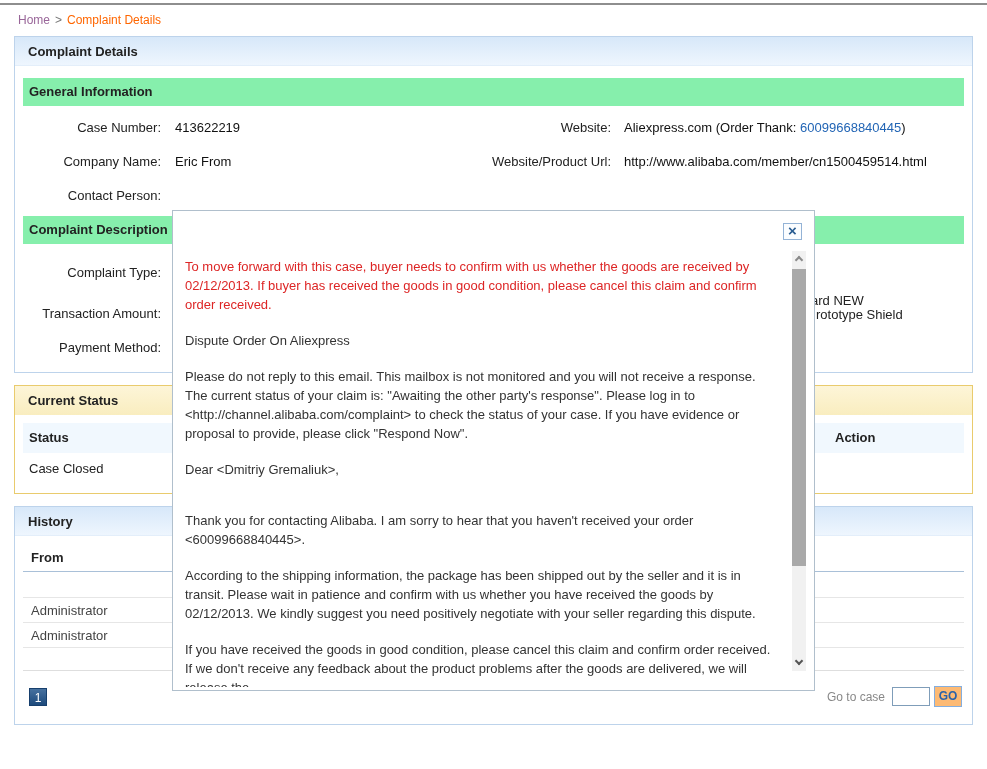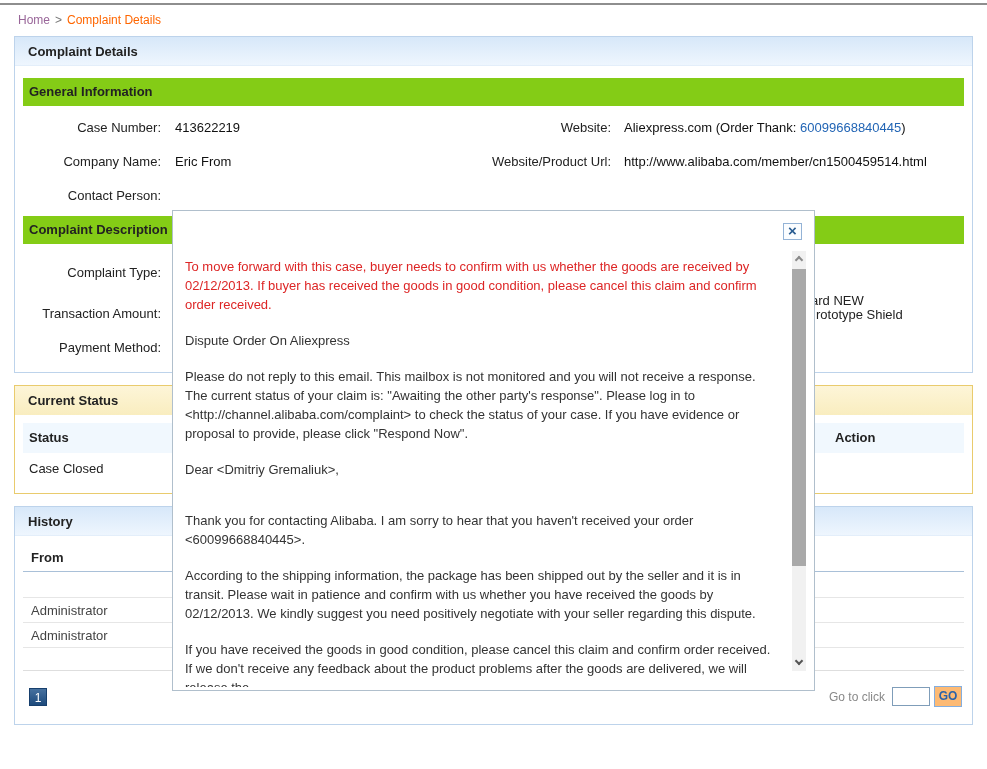--- a/index.html
+++ b/index.html
@@ -20,21 +20,21 @@
   .box.gold { border-color:#e9cb6d; }
   .bar  {
     height:29px; line-height:29px; padding-left:13px; font-weight:bold;
     background:linear-gradient(#d7e8f9,#eef6fe);
     border-bottom:1px solid #e3eefa; font-size:13px; color:#222;
   }
   .bar.gold { background:linear-gradient(#fdf5d8,#f9edbf); border-bottom:none; }
   .inner { padding:8px; }
 
   .subhead {
-    background:#84cc16; height:28px; line-height:28px; font-weight:bold;
+    background:#86efac; height:28px; line-height:28px; font-weight:bold;
     padding-left:6px; margin:4px 0;
   }
   .frow { display:flex; align-items:center; min-height:34px; }
   .frow.tall { min-height:48px; }
   .fl  { flex:0 0 152px; text-align:right; padding-right:14px; color:#222; }
   .fv  { flex:1 1 auto; color:#111; }
   .fl2 { flex:0 0 150px; text-align:right; padding-right:13px; color:#222; }
   .fv2 { flex:0 0 340px; color:#111; }
   .link { color:#2265b5; text-decoration:none; cursor:pointer; }
 
@@ -157,21 +157,21 @@
     <div class="bar">History</div>
     <div class="inner" style="padding-bottom:0;">
       <div class="hishead">From</div>
       <div class="hrow r1"></div>
       <div class="hrow r2">Administrator</div>
       <div class="hrow r3">Administrator</div>
       <div class="hrow r4"></div>
       <div class="pager">
         <div class="pgnum">1</div>
         <div class="pgspacer"></div>
-        <span class="goto-label">Go to click</span>
+        <span class="goto-label">Go to case</span>
         <input class="goto-input" type="text" value="" style="">
         <div class="go-btn">GO</div>
       </div>
     </div>
   </div>
 
 </div>
 
 <div class="frag frag1">rototype Shield</div>
 <div class="frag frag2">ard NEW</div>

